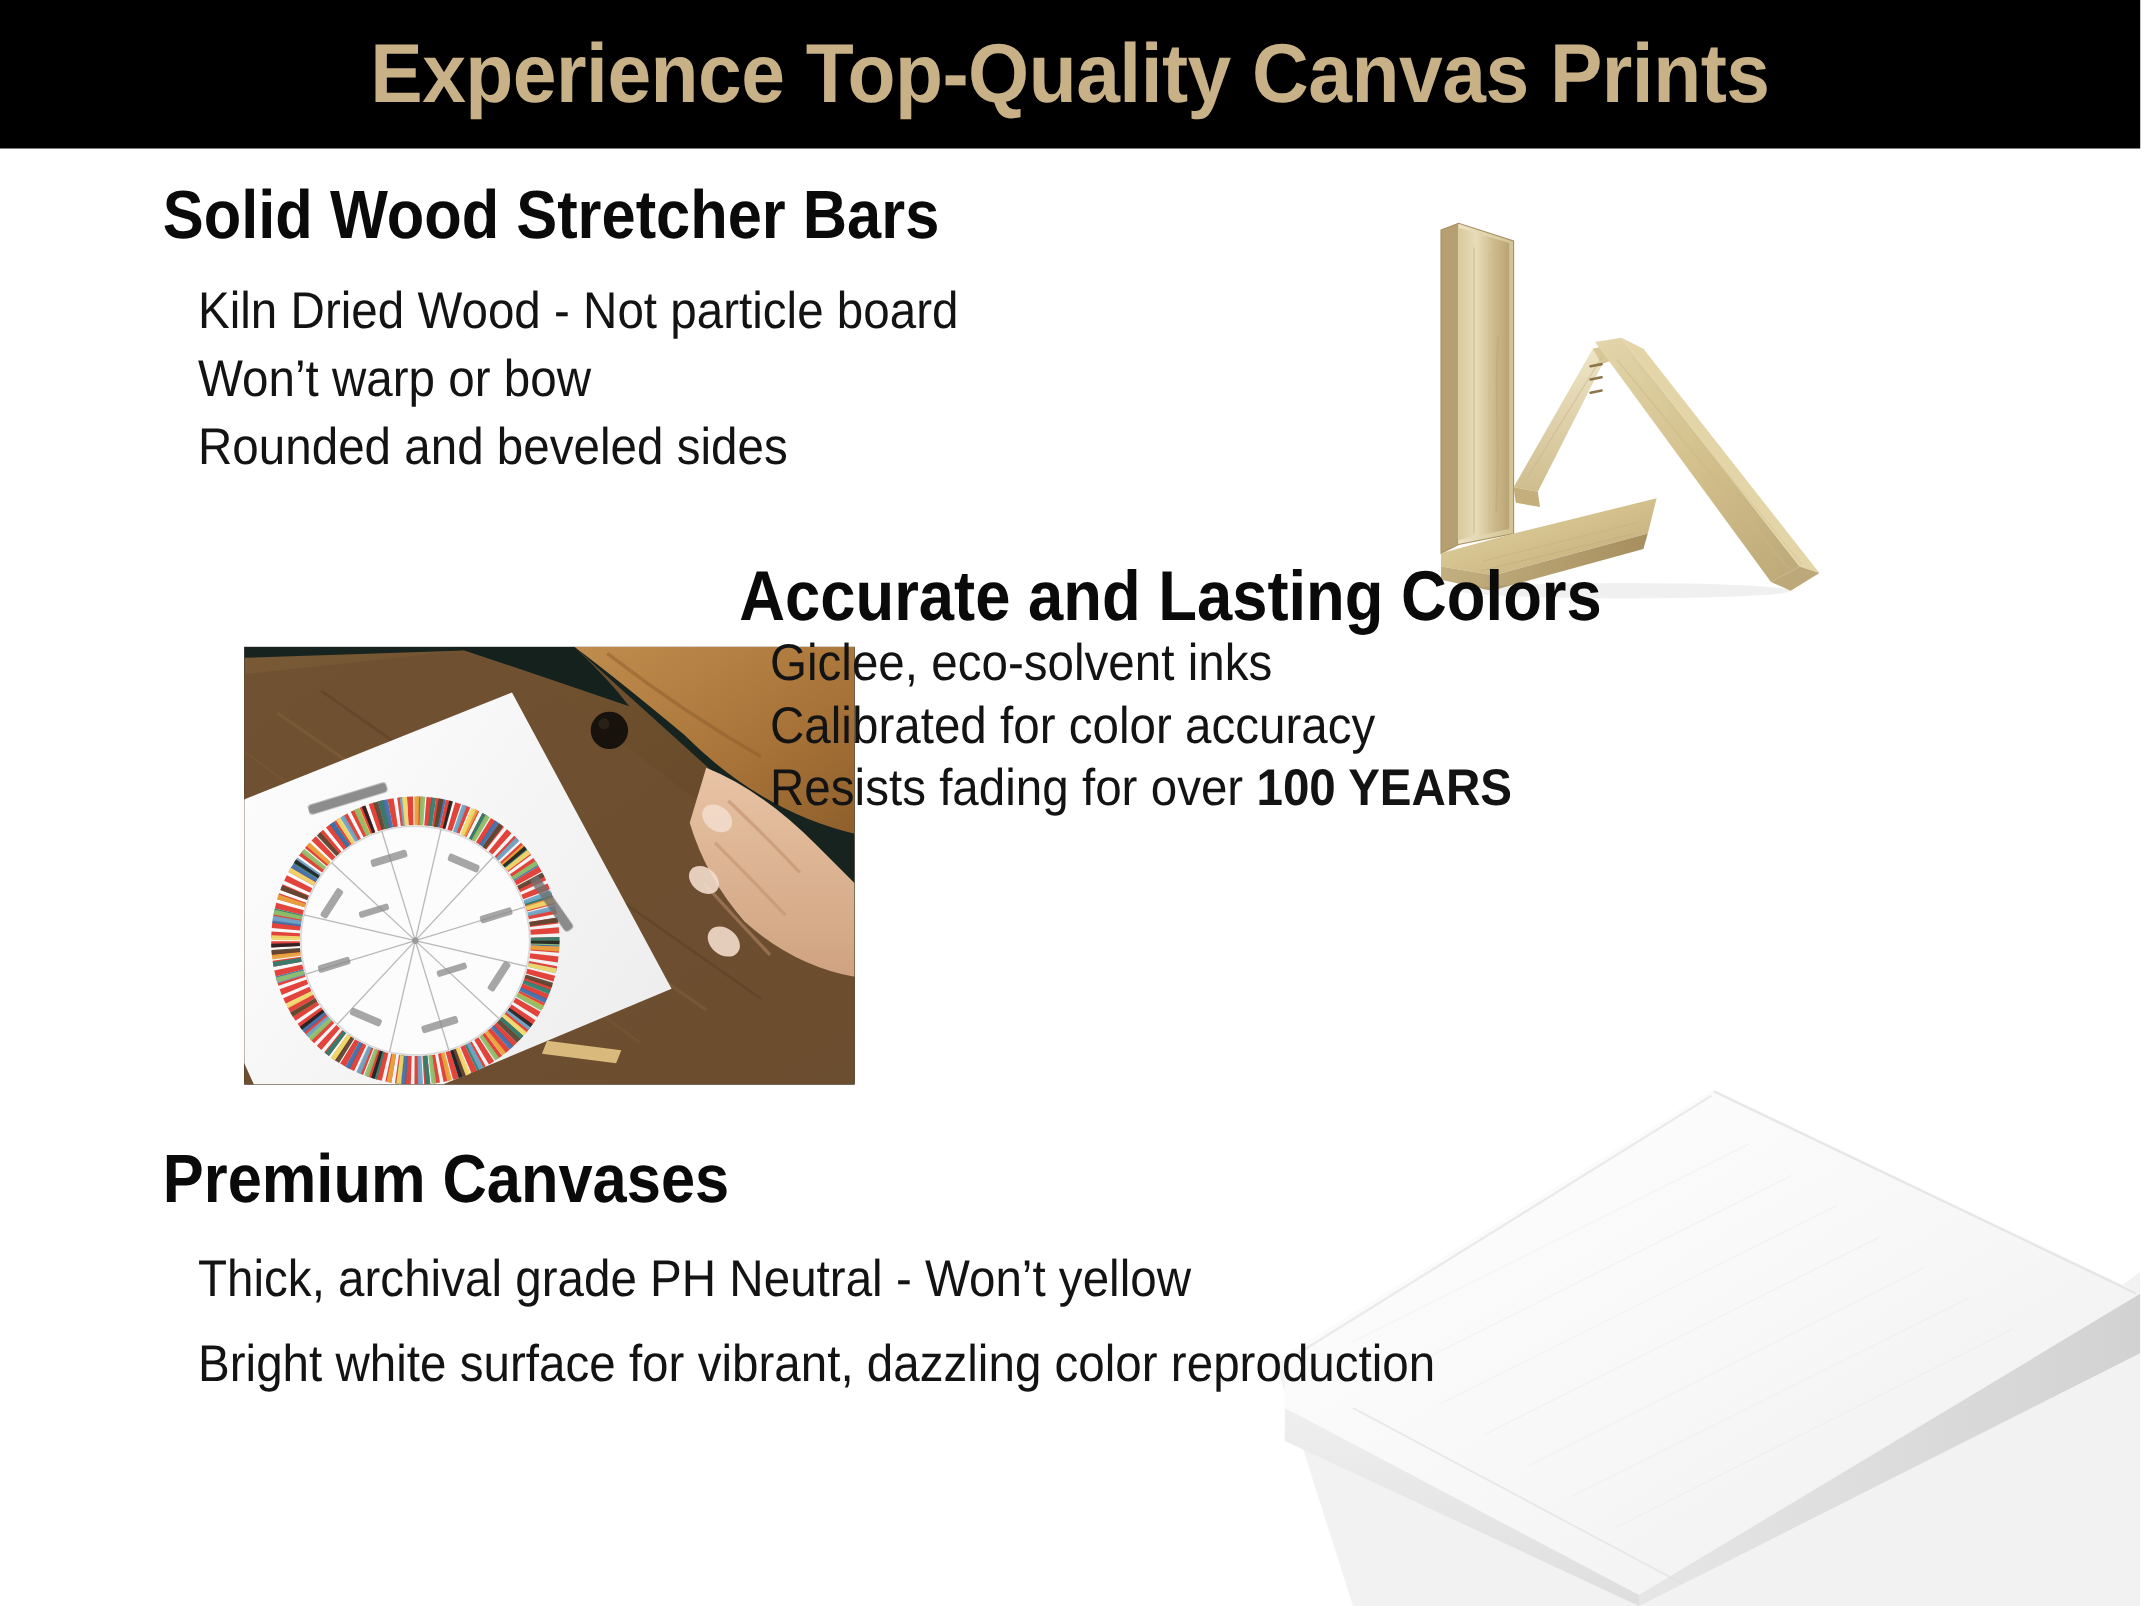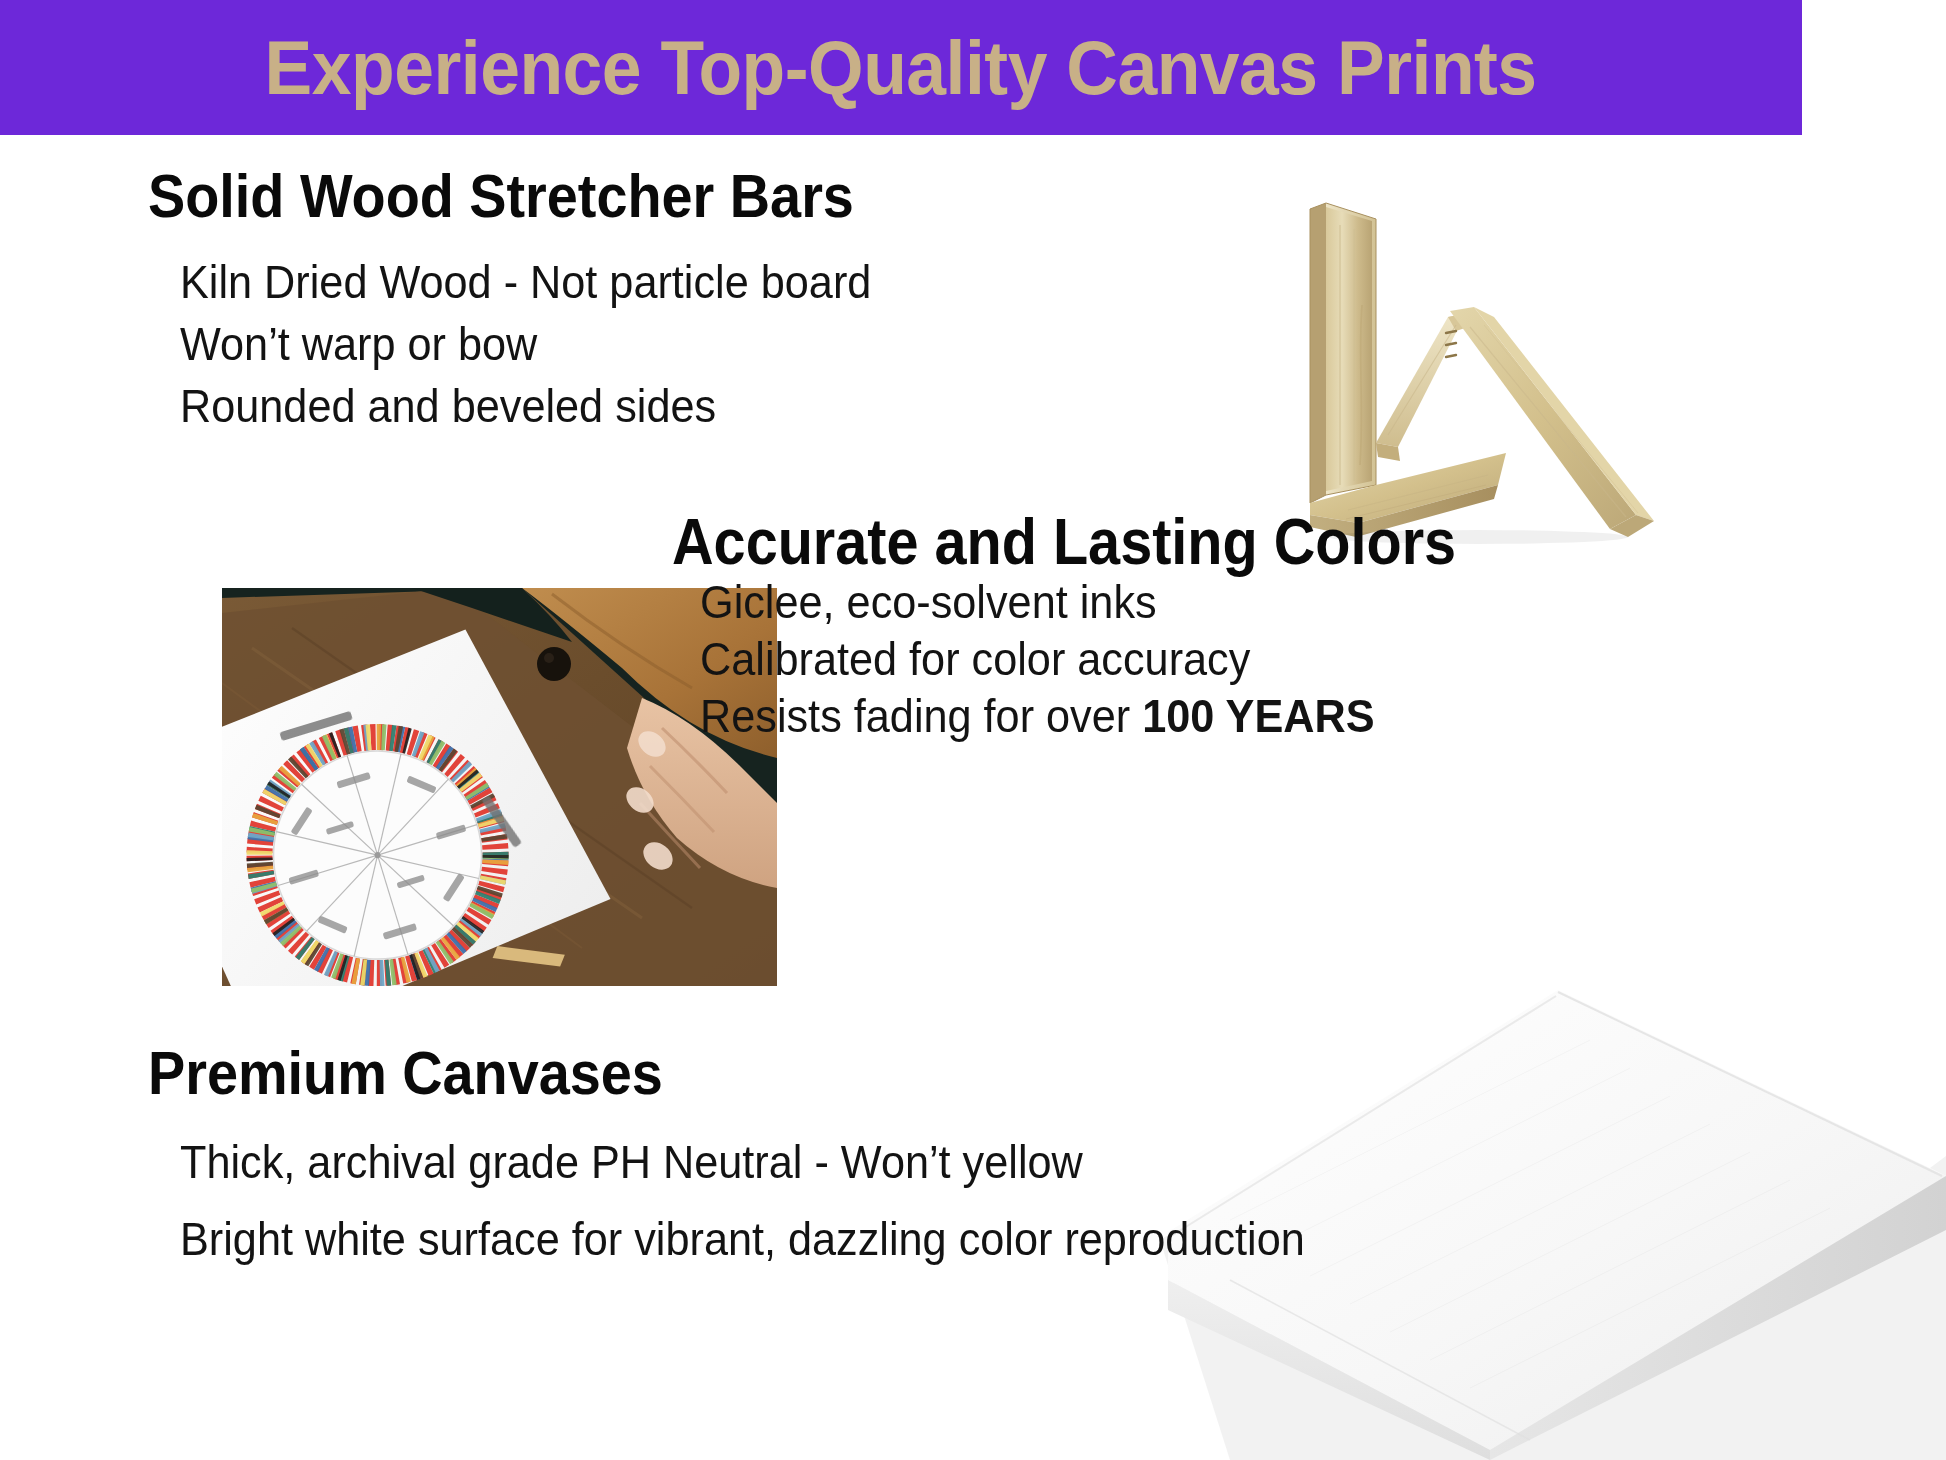--- a/index.html
+++ b/index.html
@@ -16,23 +16,23 @@
     height: 1460px;
     background: #ffffff;
     overflow: hidden;
   }
 
   
   .banner {
     position: absolute;
     left: 0;
     top: 0;
-    width: 1802px;
+    width: 1946px;
     height: 135px;
-    background: #6d28d9;
+    background: #000000;
     display: flex;
     align-items: center;
     justify-content: center;
   }
   .banner-title {
     font-family: "Liberation Sans", sans-serif;
     font-weight: bold;
     font-size: 76px;
     letter-spacing: -0.5px;
     color: #C8B087;

